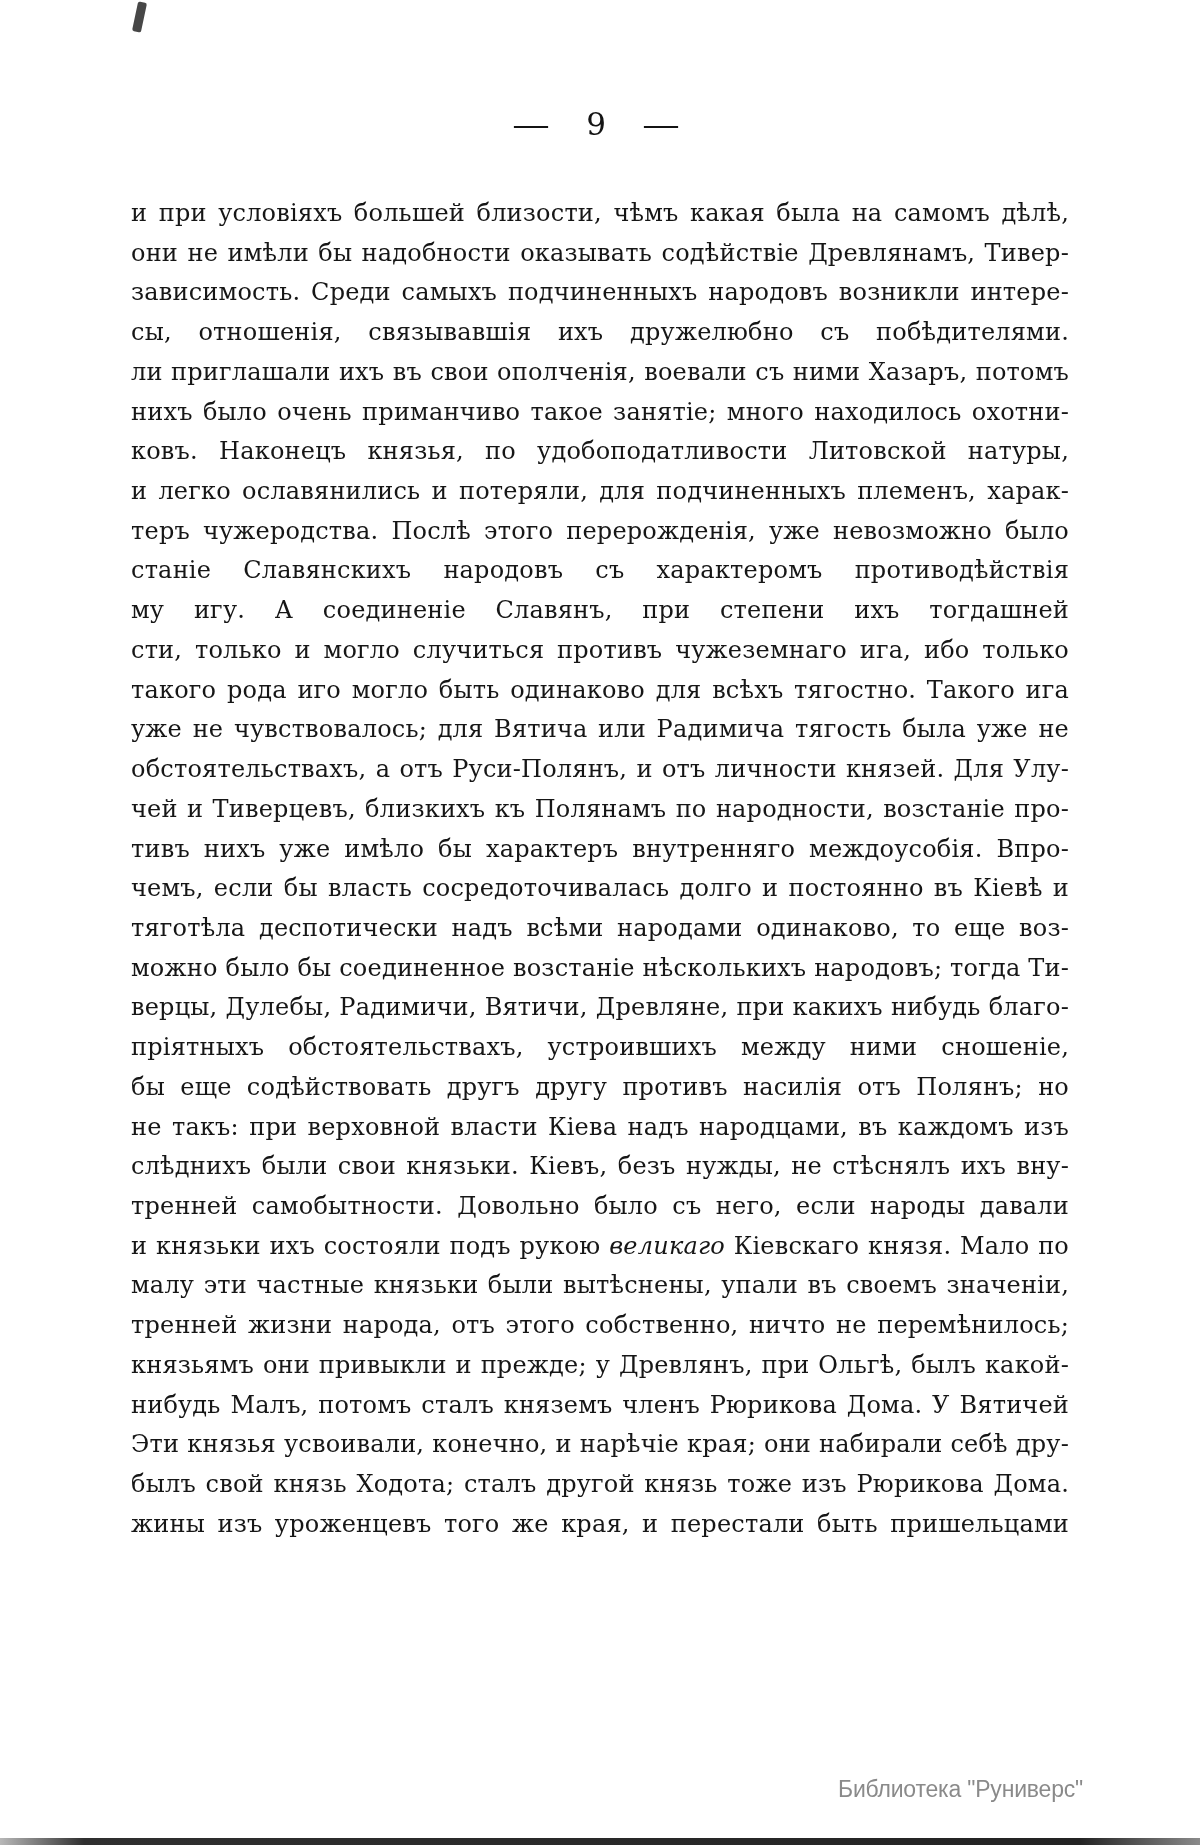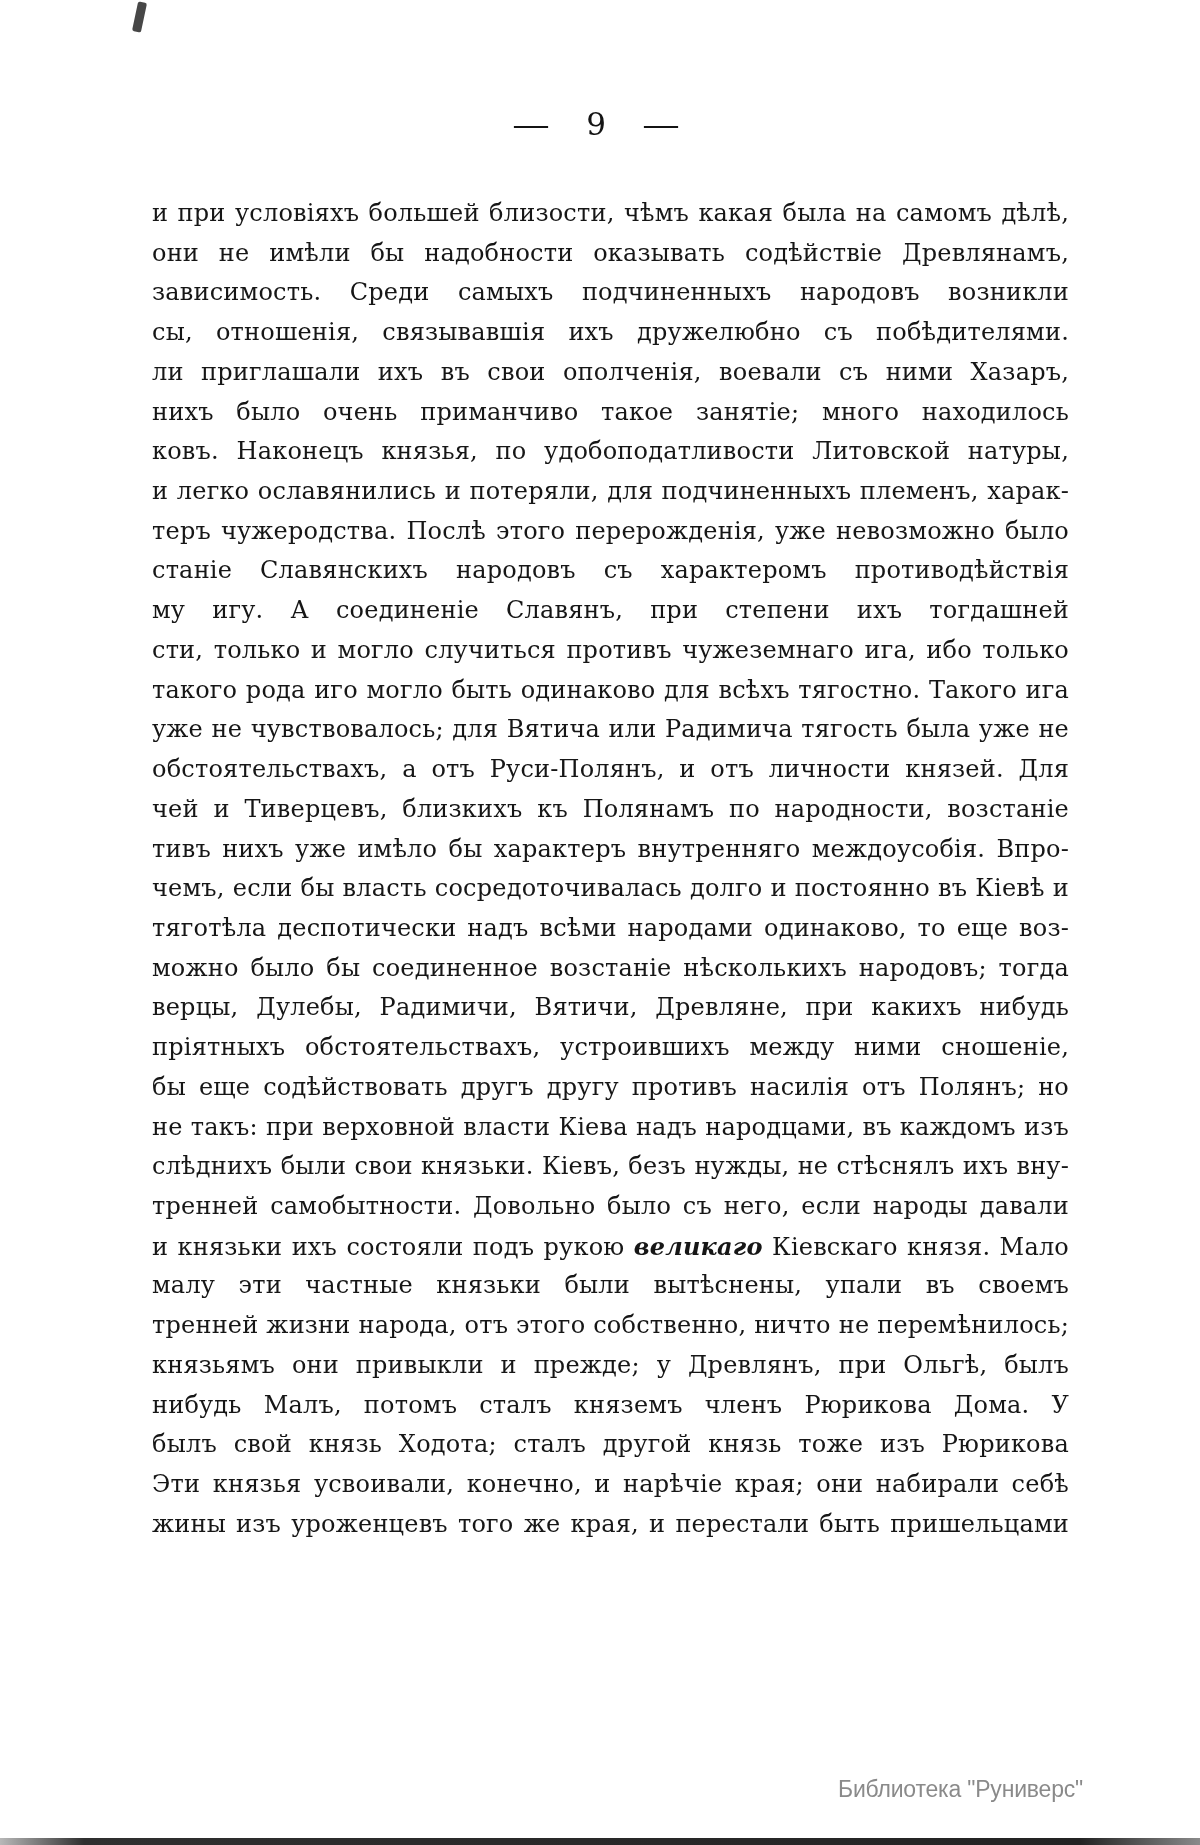--- a/index.html
+++ b/index.html
@@ -36,24 +36,23 @@
     line-height: 39.72px;
     text-align: justify;
     color: #161616;
     letter-spacing: 0.2px;
   }
   .line {
     height: 39.72px;
     overflow: hidden;
     text-align: justify;
     text-align-last: justify;
-    margin-left: 21px;
   }
   .line.last { text-align-last: left; }
-  .line em { font-style: italic; font-weight: bold; }
+  .line em { font-style: italic; }
 
   
   .watermark {
     position: absolute;
     top: 1776px; right: 117px;
     font-family: "Liberation Sans", sans-serif;
     font-size: 23px;
     letter-spacing: -0.2px;
     color: #8a8a8a;
   }
@@ -108,22 +107,22 @@
       <div class="line">пріятныхъ обстоятельствахъ, устроившихъ между ними сношеніе, могли</div>
       <div class="line">бы еще содѣйствовать другъ другу противъ насилія отъ Полянъ; но было</div>
       <div class="line">не такъ: при верховной власти Кіева надъ народцами, въ каждомъ изъ по-</div>
       <div class="line">слѣднихъ были свои князьки. Кіевъ, безъ нужды, не стѣснялъ ихъ вну-</div>
       <div class="line">тренней самобытности. Довольно было съ него, если народы давали дань,</div>
       <div class="line"><span>и князьки ихъ состояли подъ рукою </span><em>великаго</em><span> Кіевскаго князя. Мало по</span></div>
       <div class="line">малу эти частные князьки были вытѣснены, упали въ своемъ значеніи,</div>
       <div class="line">тренней жизни народа, отъ этого собственно, ничто не перемѣнилось; къ</div>
       <div class="line">князьямъ они привыкли и прежде; у Древлянъ, при Ольгѣ, былъ какой-</div>
       <div class="line">нибудь Малъ, потомъ сталъ княземъ членъ Рюрикова Дома. У Вятичей</div>
+      <div class="line">Эти князья усвоивали, конечно, и нарѣчіе края; они набирали себѣ дру-</div>
       <div class="line">былъ свой князь Ходота; сталъ другой князь тоже изъ Рюрикова Дома.</div>
-      <div class="line">Эти князья усвоивали, конечно, и нарѣчіе края; они набирали себѣ дру-</div>
       <div class="line">жины изъ уроженцевъ того же края, и перестали быть пришельцами для</div>
     </div>
 
   <div class="watermark">Библиотека "Руниверс"</div>
 
   <div class="bottom-edge"></div>
 
 </div>
 
 </body></html>

